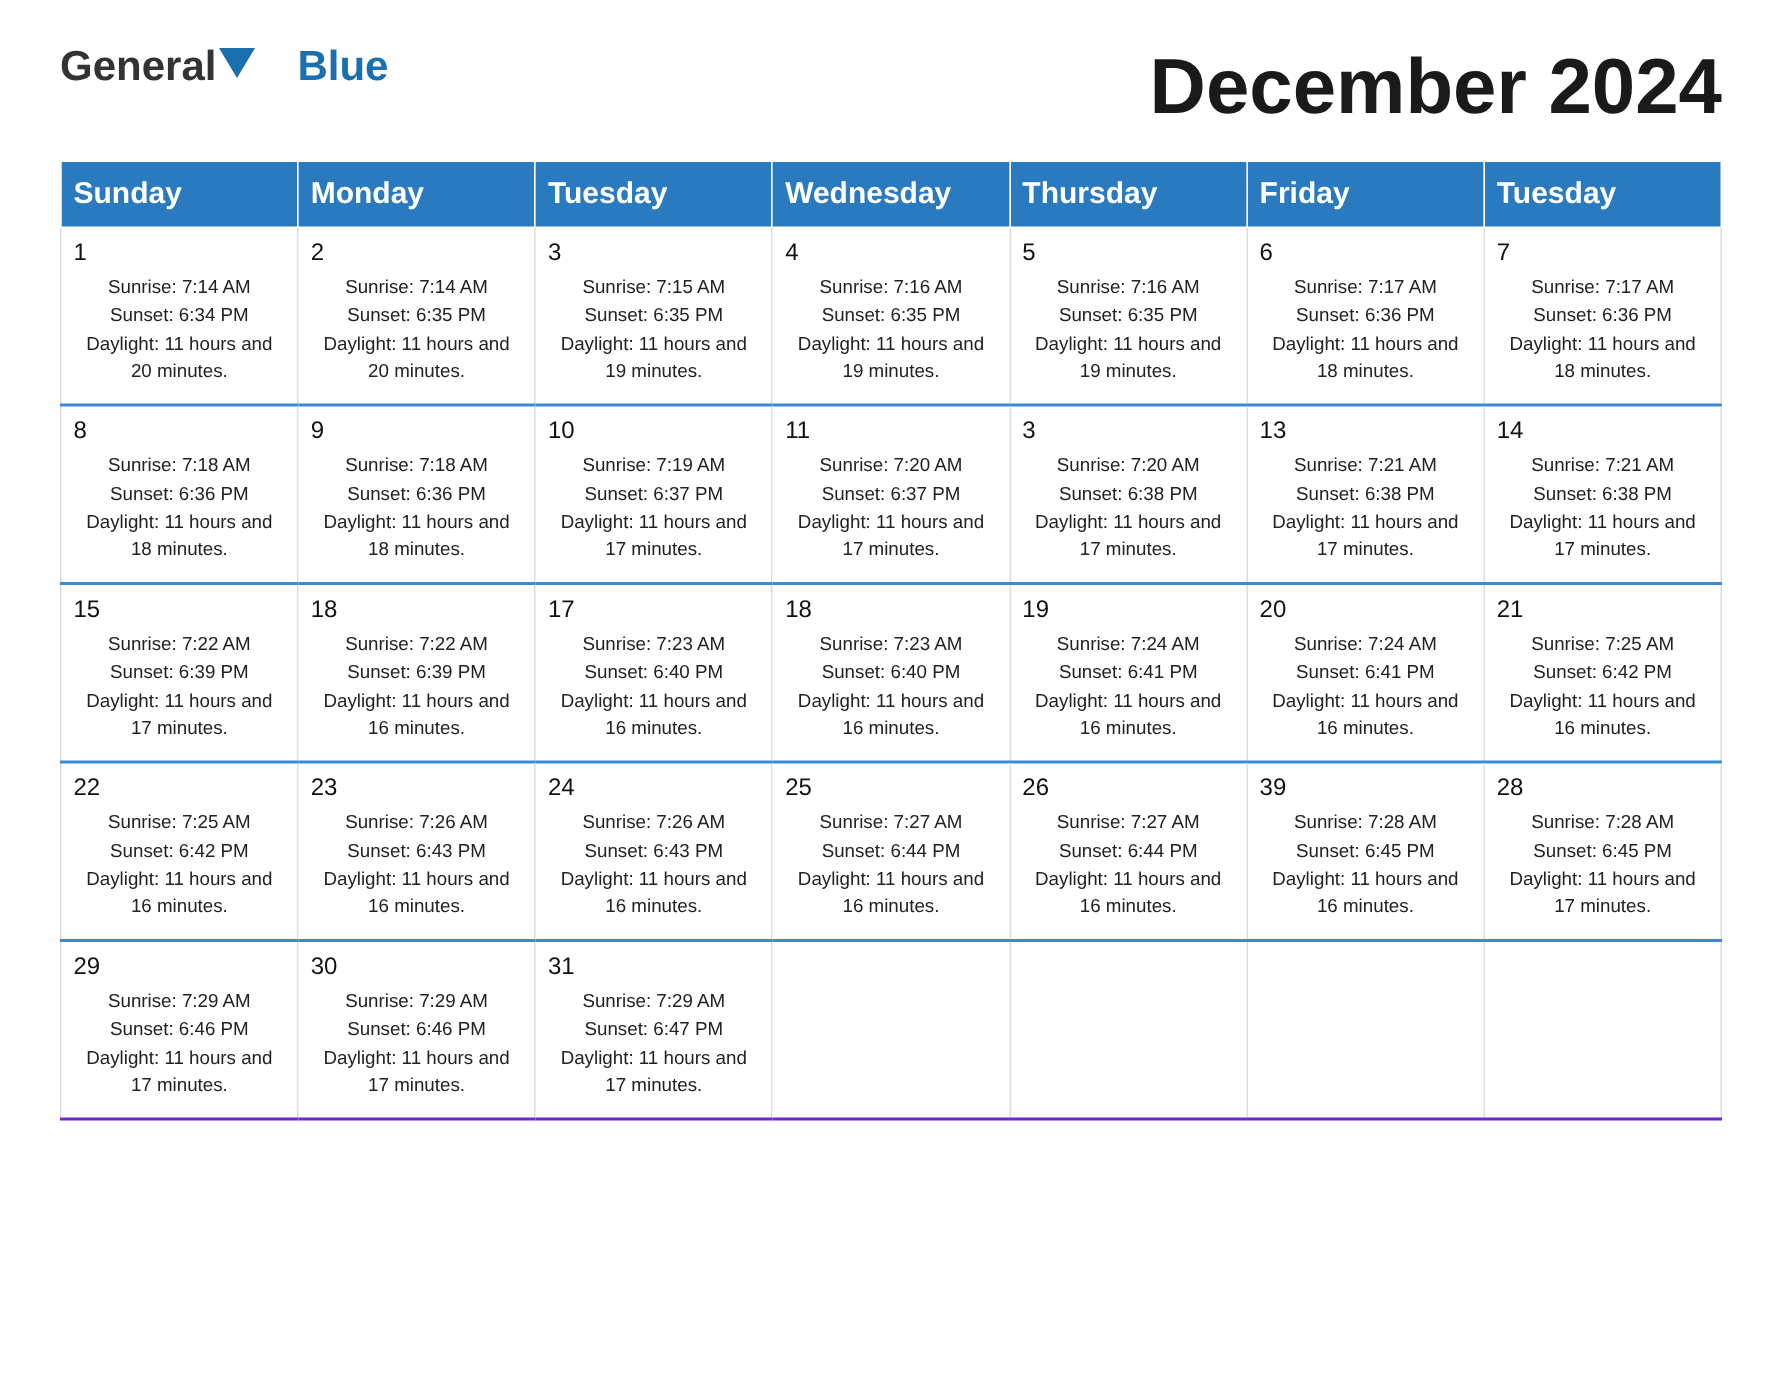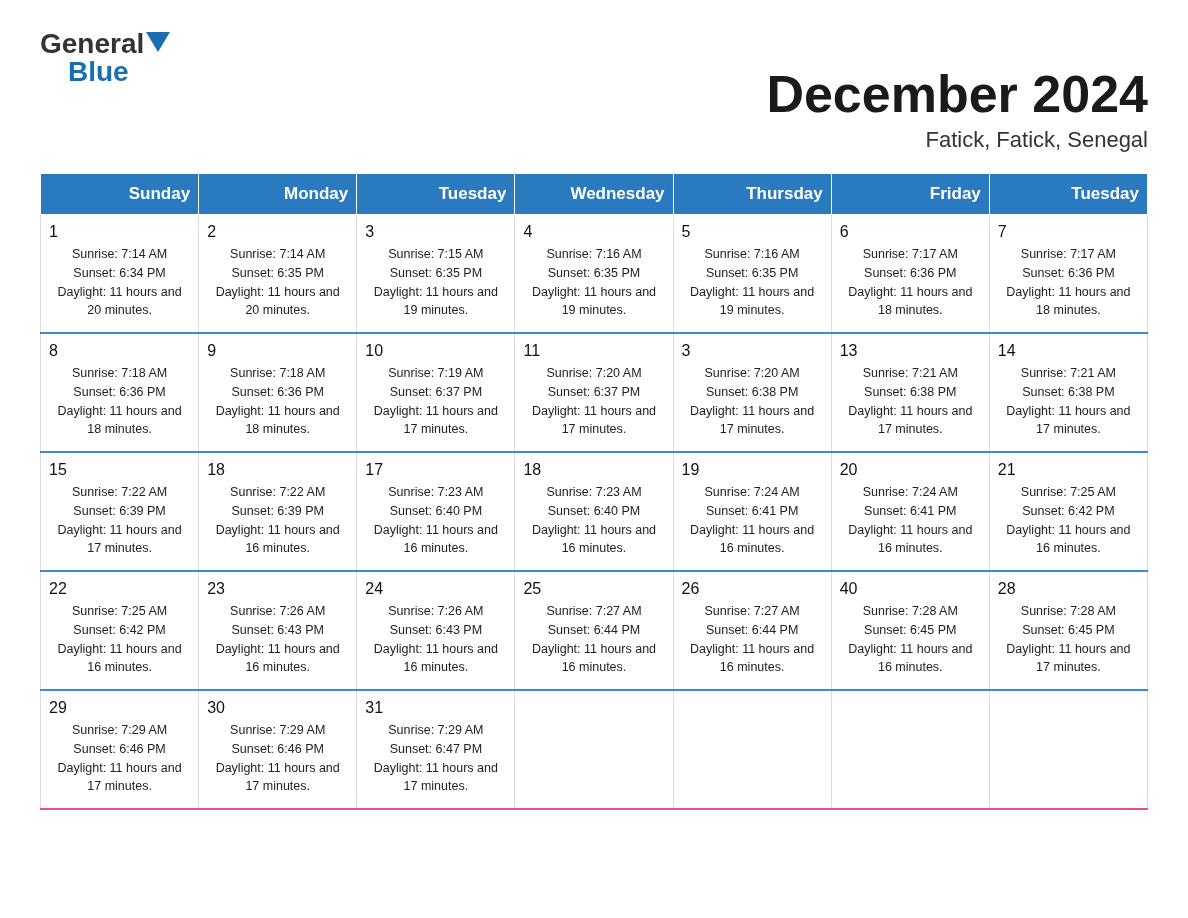--- a/index.html
+++ b/index.html
@@ -11,21 +11,20 @@
       min-height: 918px;
     }
     .header {
       display: flex;
       justify-content: space-between;
       align-items: flex-start;
       margin-bottom: 20px;
     }
     .logo {
       display: flex;
-      flex-direction: column;
       align-items: flex-start;
     }
     .logo-general {
       font-size: 28px;
       font-weight: bold;
       color: #333;
       line-height: 1;
     }
     .logo-blue {
       font-size: 28px;
@@ -51,54 +50,53 @@
       align-items: center;
     }
     .title-block {
       text-align: right;
     }
     .month-title {
       font-size: 52px;
       font-weight: bold;
       color: #1a1a1a;
       line-height: 1.1;
-      margin-top: 36px;
     }
     .location {
       font-size: 22px;
       color: #333;
       margin-top: 4px;
     }
     .calendar {
       width: 100%;
       border-collapse: collapse;
       margin-top: 10px;
     }
     .calendar th {
       background-color: #2a7abf;
       color: #fff;
-      font-size: 17px;
+      font-size: 20px;
       font-weight: bold;
       padding: 10px 8px;
-      text-align: right;
+      text-align: left;
       border: 1px solid #fff;
     }
     .calendar td {
       vertical-align: top;
       padding: 8px 8px 12px 8px;
       font-size: 13px;
       color: #222;
       border-bottom: 2px solid #3a8ad4;
       border-left: 1px solid #ddd;
       border-right: 1px solid #ddd;
       width: 14.28%;
       min-height: 100px;
     }
     .calendar tr:last-child td {
-      border-bottom: 2px solid #ec4899;
+      border-bottom: 2px solid #6d28d9;
     }
     .day-num {
       font-size: 16px;
       font-weight: normal;
       color: #111;
       display: block;
       margin-bottom: 4px;
     }
     .day-info {
       font-size: 12.5px;
@@ -116,21 +114,20 @@
 <div class="header">
   <div class="logo">
     <div class="logo-row">
       <span class="logo-general">General</span>
       <span class="logo-triangle"></span>
     </div>
     <span class="logo-blue">Blue</span>
   </div>
   <div class="title-block">
     <div class="month-title">December 2024</div>
-    <div class="location">Fatick, Fatick, Senegal</div>
   </div>
 </div>
 
 <table class="calendar">
   <thead>
     <tr>
     <th>Sunday</th>
         <th>Monday</th>
         <th>Tuesday</th>
         <th>Wednesday</th>
@@ -349,21 +346,21 @@
         </td>
         <td>
           <span class="day-num">26</span>
           <div class="day-info">
             Sunrise: 7:27 AM<br>
             Sunset: 6:44 PM<br>
             Daylight: 11 hours and 16 minutes.
           </div>
         </td>
         <td>
-          <span class="day-num">40</span>
+          <span class="day-num">39</span>
           <div class="day-info">
             Sunrise: 7:28 AM<br>
             Sunset: 6:45 PM<br>
             Daylight: 11 hours and 16 minutes.
           </div>
         </td>
         <td>
           <span class="day-num">28</span>
           <div class="day-info">
             Sunrise: 7:28 AM<br>

